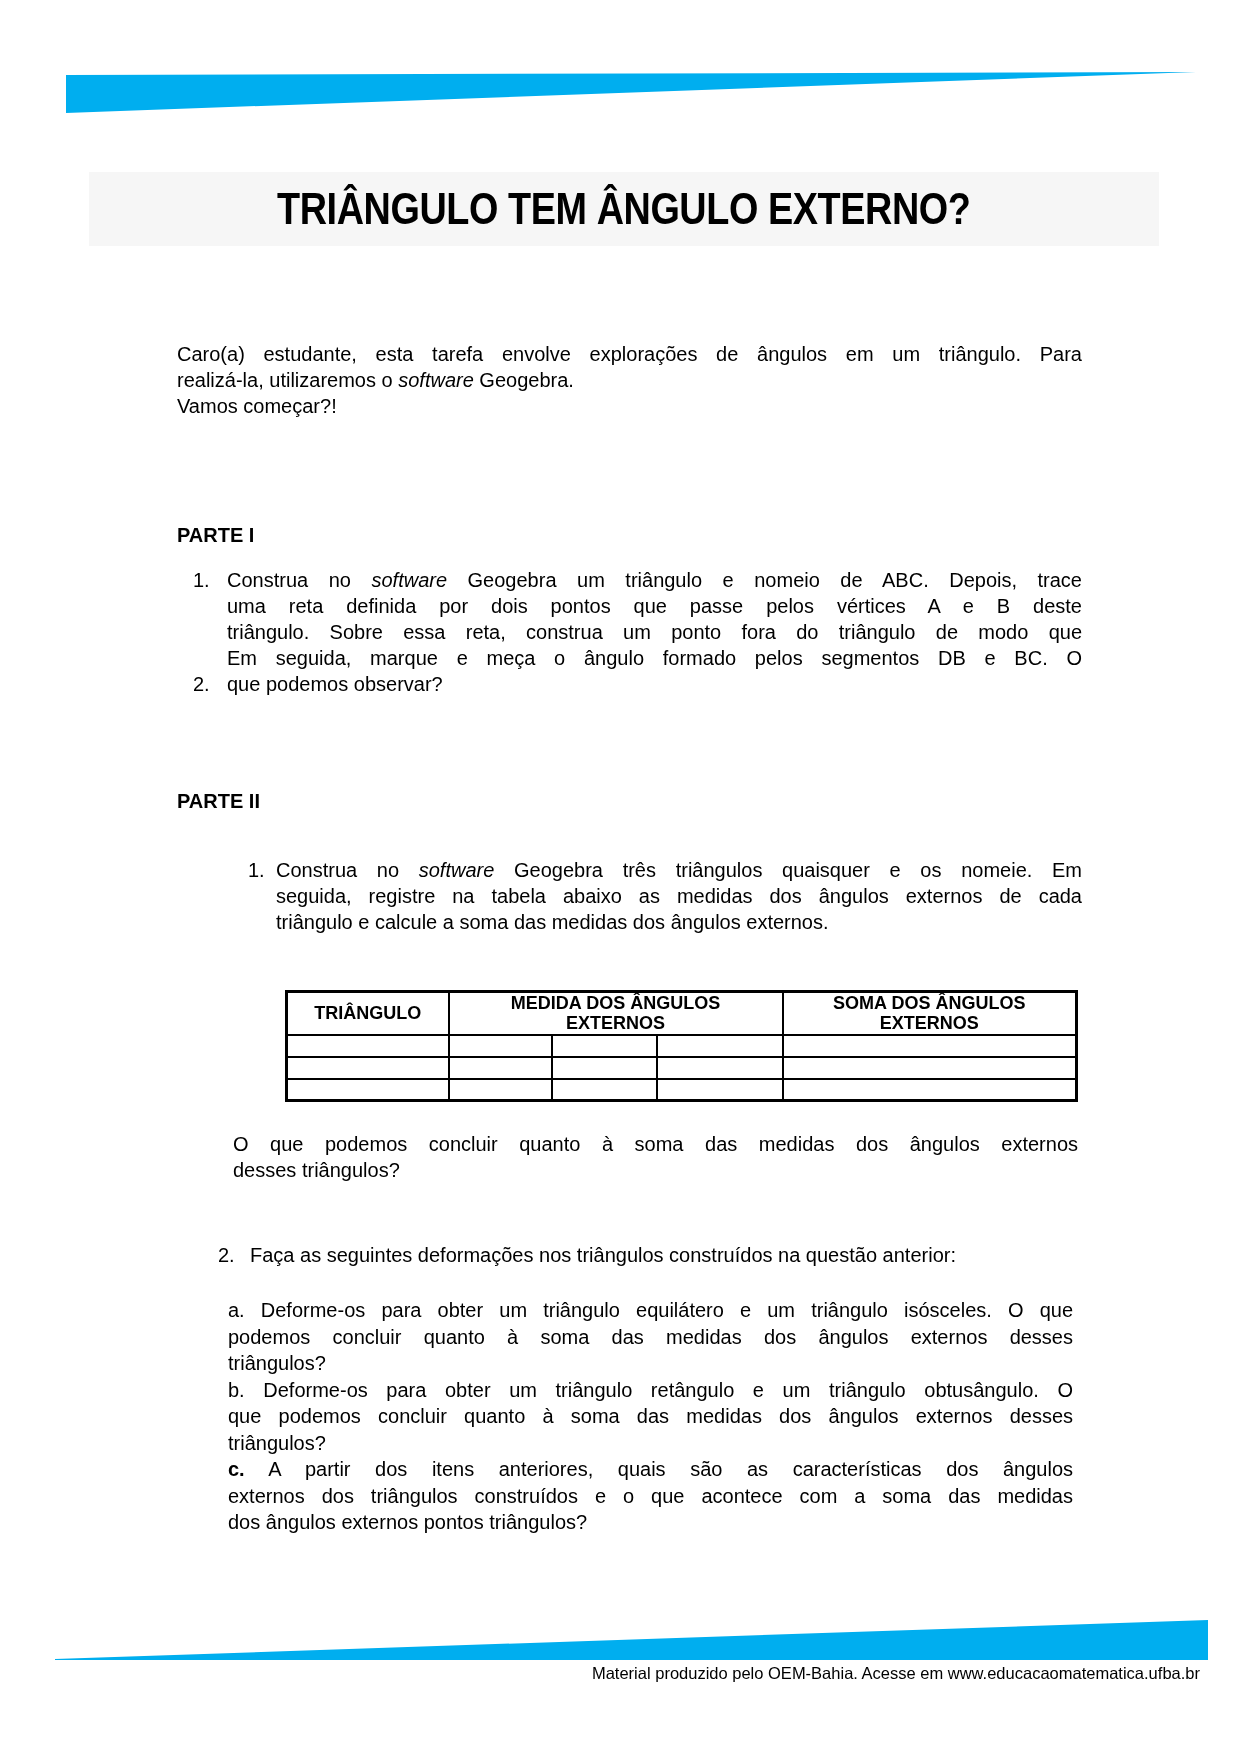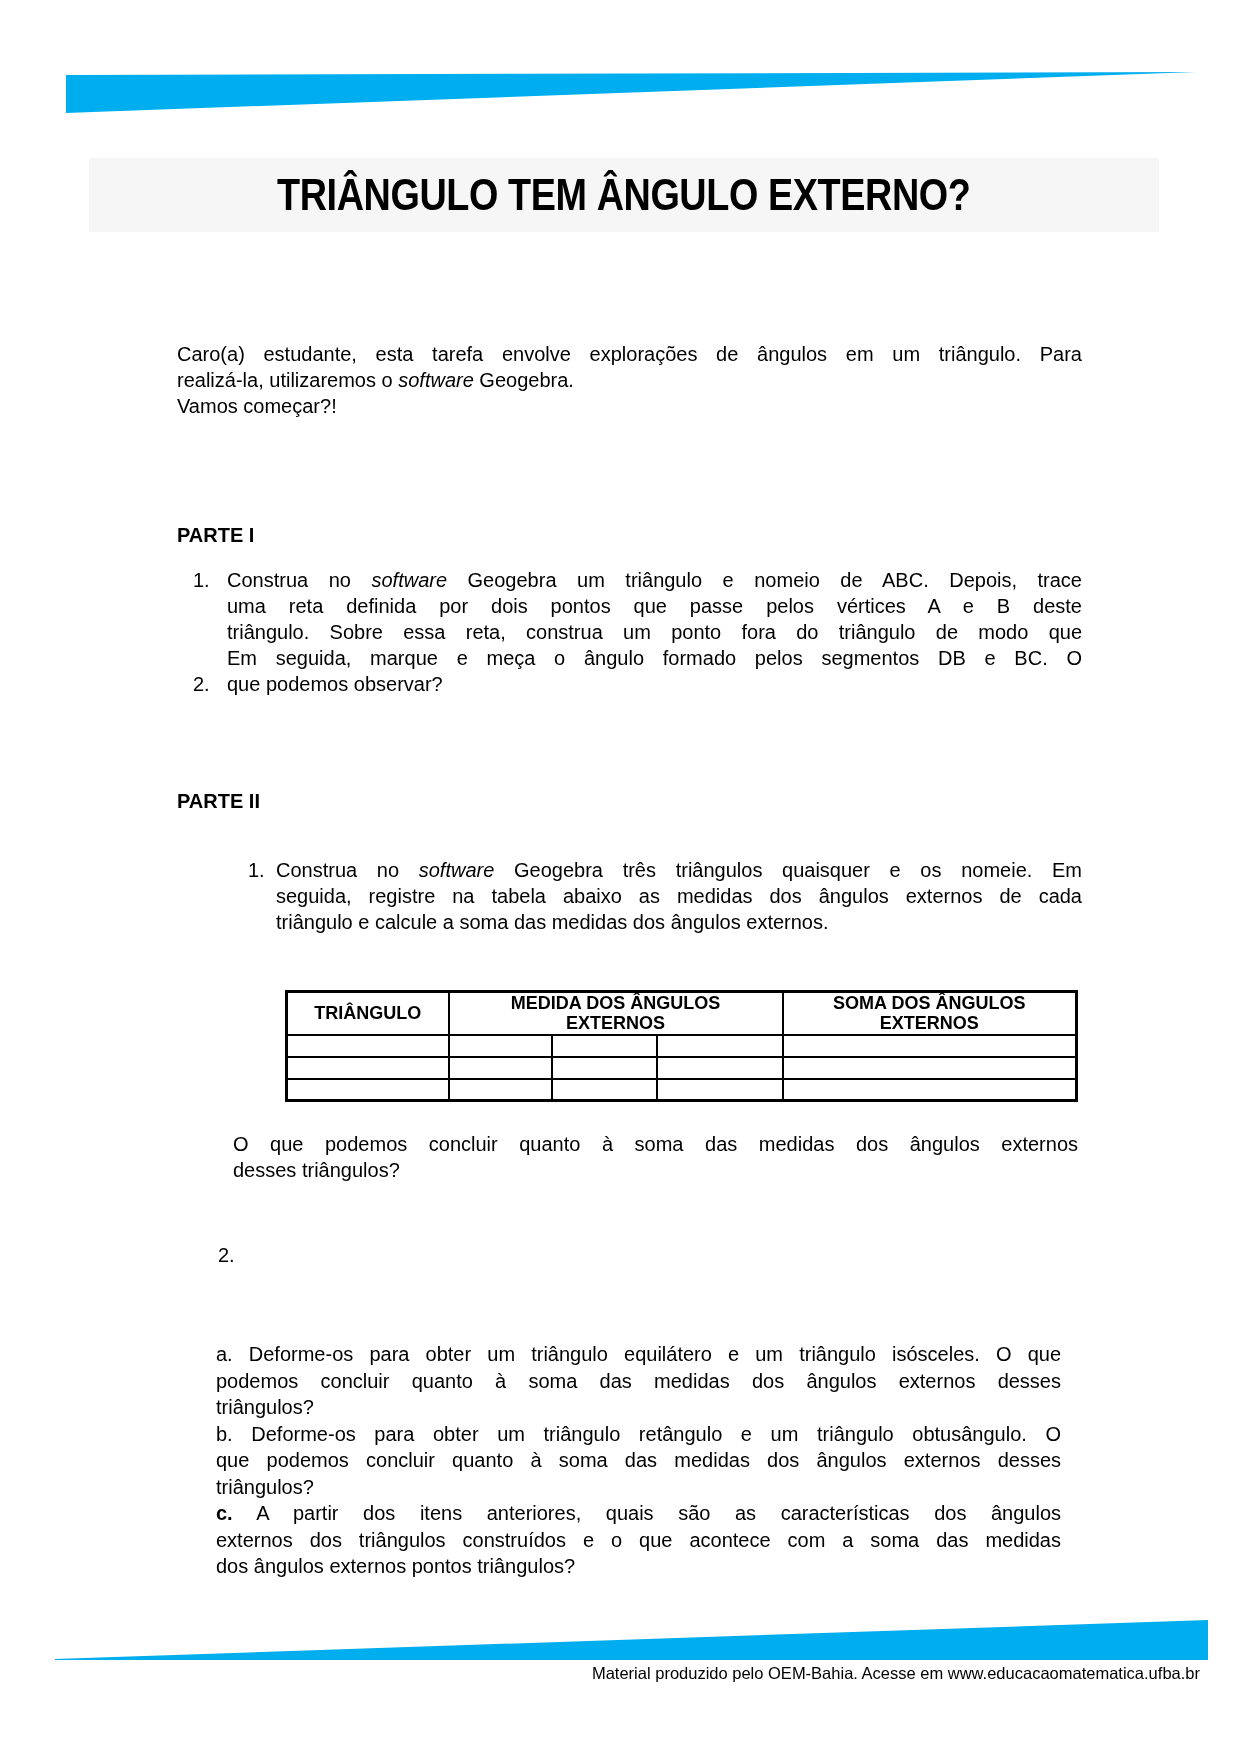--- a/index.html
+++ b/index.html
@@ -7,21 +7,21 @@
     position:relative; width:1240px; height:1754px; background:#ffffff;
     font-family:"Liberation Sans", sans-serif; color:#000; overflow:hidden;
   }
   .abs { position:absolute; }
   .txt { font-size:20px; line-height:26px; }
   .j { text-align:justify; text-align-last:justify; }
   .it { font-style:italic; }
   .b  { font-weight:bold; }
   .heading { font-size:20px; line-height:26px; font-weight:bold;margin-top:11px; }
   .title-band {
-    left:89px; top:158px; width:1070px; height:74px; background:#f6f6f6;
+    left:89px; top:172px; width:1070px; height:74px; background:#f6f6f6;
     display:flex; align-items:center; justify-content:center;
   }
   .title-text {
     font-size:45px; font-weight:bold; white-space:nowrap;
     transform:scaleX(0.84); transform-origin:50% 50%; letter-spacing:-0.5px;
   }
   .wtable { border-collapse:collapse; table-layout:fixed; width:790px; border:3px solid #000; }
   .wtable td { border:2px solid #000; padding:0; overflow:hidden; }
   .wtable .hcell {
     text-align:center; vertical-align:middle;
@@ -117,22 +117,23 @@
     <div class="j">seguida, registre na tabela abaixo as medidas dos ângulos externos de cada</div>
     <div>triângulo e calcule a soma das medidas dos ângulos externos.</div>
   </div>
 
   <div class="abs txt" style="left:233px; top:1131px; width:845px;">
     <div class="j">O que podemos concluir quanto à soma das medidas dos ângulos externos</div>
     <div>desses triângulos?</div>
   </div>
 
   <div class="abs txt" style="left:218px; top:1242px;">2.</div>
+  <div class="abs txt" style="left:250px; top:1242px; white-space:nowrap;">Faça as seguintes deformações nos triângulos construídos na questão anterior:</div>
 
-  <div class="abs txt" style="left:216px; top:1297px; width:845px; line-height:26.5px;margin-top:44px;">
+  <div class="abs txt" style="left:228px; top:1297px; width:845px; line-height:26.5px;">
     <div class="j">a. Deforme-os para obter um triângulo equilátero e um triângulo isósceles. O que</div>
     <div class="j">podemos concluir quanto à soma das medidas dos ângulos externos desses</div>
     <div>triângulos?</div>
     <div class="j">b. Deforme-os para obter um triângulo retângulo e um triângulo obtusângulo. O</div>
     <div class="j">que podemos concluir quanto à soma das medidas dos ângulos externos desses</div>
     <div>triângulos?</div>
     <div class="j"><span class="b">c.</span><span> A partir dos itens anteriores, quais são as características dos ângulos</span></div>
     <div class="j">externos dos triângulos construídos e o que acontece com a soma das medidas</div>
     <div>dos ângulos externos pontos triângulos?</div>
   </div>

